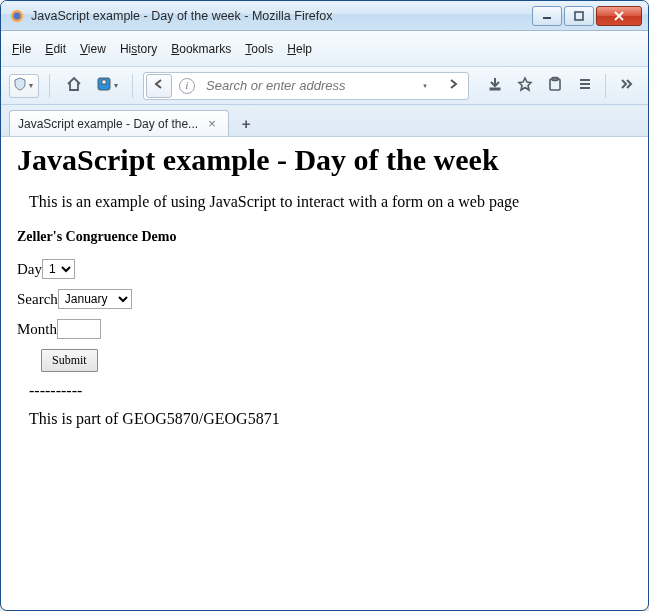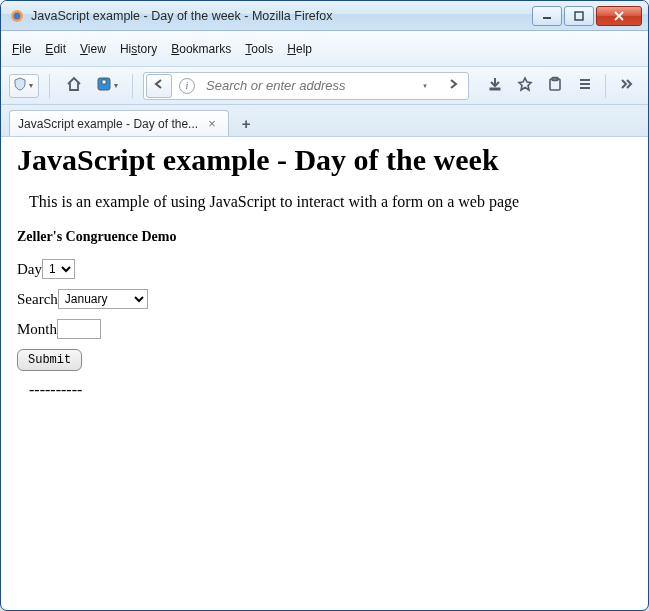--- a/index.html
+++ b/index.html
@@ -154,25 +154,26 @@
   .content p { margin:10px 12px; }
   .form-row { margin:10px 0; display:flex;align-items:center;}
   .form-row label { font-size:15px; }
   .form-row select, .form-row input[type=text]{
     font-family:Arial,sans-serif;font-size:12px;
     border:1px solid #a7a7a7;background:#fff;padding:1px 2px;height:20px;
   }
   .form-row select{ height:20px; }
   .yearbox{ width:44px; }
   .submit-btn{
-    font-family:Liberation Mono, monospace;font-size:12px;
+    font-family:Liberation Serif, serif;font-size:12px;
     padding:3px 10px;
-    border:1px solid #8a8a8a;border-radius:6px;
+    border:1px solid #8a8a8a;border-radius:1px;
     background:linear-gradient(to bottom,#f7f7f7,#e3e3e3);
     cursor:pointer;
+    margin-left:24px;
   }
 </style>
 </head>
 <body>
 
 <div class="window">
 
   <div class="titlebar">
     <span class="favicon">
       <svg width="14" height="14" viewBox="0 0 14 14">
@@ -304,26 +305,27 @@
     <h1>JavaScript example - Day of the week</h1>
     <p>This is an example of using JavaScript to interact with a form on a web page</p>
     <h2>Zeller's Congruence Demo</h2>
 
     <div class="form-row">
       <label>Day</label>
       <select><option>1</option></select>
     </div>
     <div class="form-row">
       <label>Search</label>
-      <select style="width:90px"><option>January</option></select>
+      <select style="width:74px"><option>January</option></select>
     </div>
     <div class="form-row">
       <label>Month</label>
       <input type="text" class="yearbox" value="" style="">
     </div>
     <div class="form-row">
       <button class="submit-btn">Submit</button>
     </div>
 
     <p>----------</p>
+    <p>This is part of GEOG5870/GEOG5871</p>
   </div>
 
 </div>
 
 </body></html>

